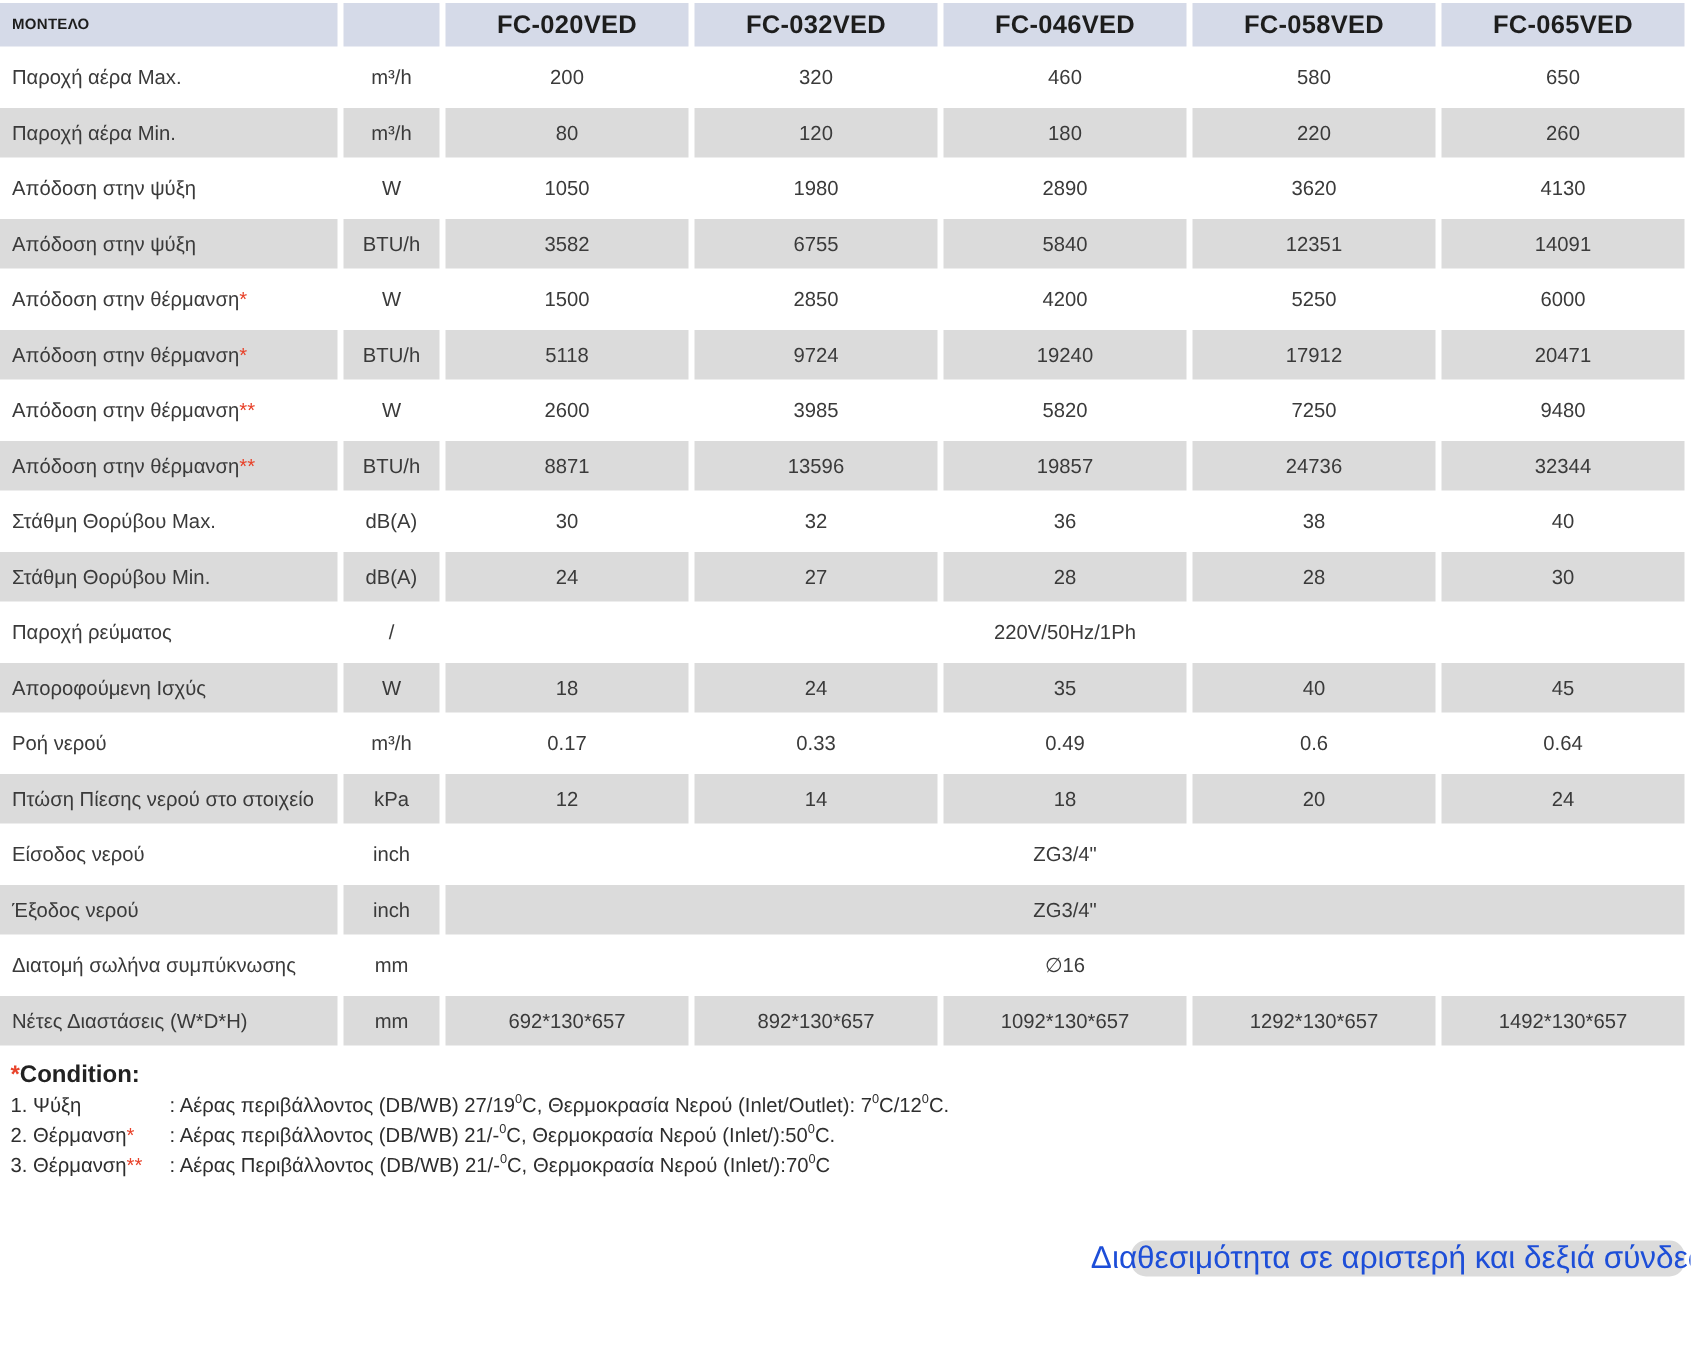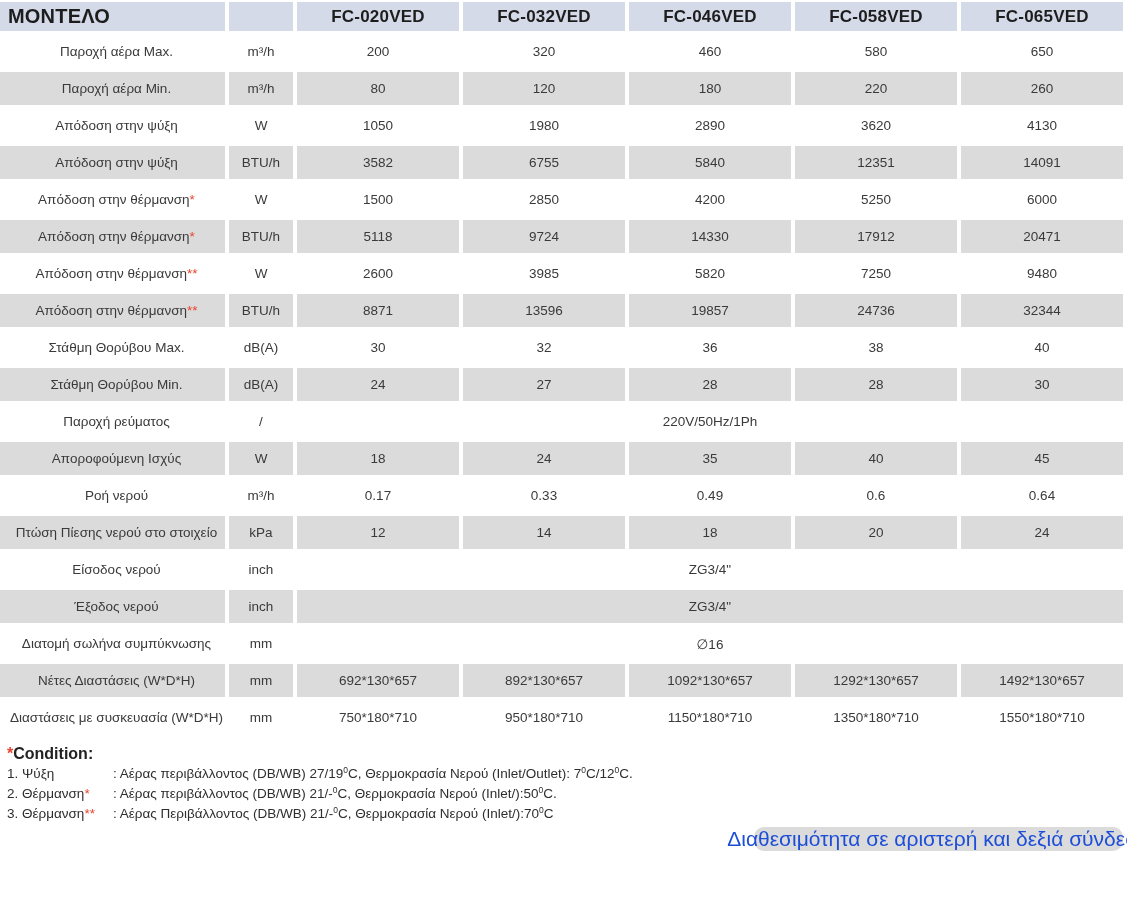--- a/index.html
+++ b/index.html
@@ -18,26 +18,26 @@
     width:1131px;table-layout:fixed;
     margin:-2px 0 0 -4px;
   }
   col.c-label{width:225px;}
   col.c-unit{width:64px;}
   table.spec th{
     background:var(--header-bg,#d5dae8);
     height:29px;font-size:17px;font-weight:bold;color:#1d1d1d;
     text-align:center;padding:0;letter-spacing:.2px;
   }
-  table.spec th.lbl{text-align:left;padding-left:8px;font-size:20px;}
+  table.spec th.lbl{text-align:left;padding-left:8px;font-size:10px;}
   table.spec td{
     height:33px;padding:0;font-size:13.5px;text-align:center;
     background:#ffffff;color:#3a3a3a;white-space:nowrap;overflow:hidden;
   }
-  table.spec td.lbl{text-align:center;padding-left:8px;}
+  table.spec td.lbl{text-align:left;padding-left:8px;}
   table.spec tr:nth-child(even) td{background:var(--row-alt-bg,#dbdbdb);}
 
   
   .notes{margin:7px 0 0 7px;color:#2e2e2e;}
   .notes .heading{font-size:16px;font-weight:bold;color:#222;height:19px;}
   .note-line{font-size:13.5px;line-height:20px;white-space:nowrap;}
   .note-line .prefix{display:inline-block;width:106px;}
   sup{font-size:8.5px;line-height:0;}
 
   
@@ -118,21 +118,21 @@
           <td class="val">2850</td>
           <td class="val">4200</td>
           <td class="val">5250</td>
           <td class="val">6000</td>
         </tr>
         <tr>
           <td class="lbl">Απόδοση στην θέρμανση<span class="red">*</span></td>
           <td class="unit">BTU/h</td>
           <td class="val">5118</td>
           <td class="val">9724</td>
-          <td class="val">14330</td>
+          <td class="val">19240</td>
           <td class="val">17912</td>
           <td class="val">20471</td>
         </tr>
         <tr>
           <td class="lbl">Απόδοση στην θέρμανση<span class="red">**</span></td>
           <td class="unit">W</td>
           <td class="val">2600</td>
           <td class="val">3985</td>
           <td class="val">5820</td>
           <td class="val">7250</td>
@@ -213,29 +213,20 @@
           <td class="val" colspan="5">∅16</td>
         </tr>
         <tr>
           <td class="lbl">Νέτες Διαστάσεις  (W*D*H)</td>
           <td class="unit">mm</td>
           <td class="val">692*130*657</td>
           <td class="val">892*130*657</td>
           <td class="val">1092*130*657</td>
           <td class="val">1292*130*657</td>
           <td class="val">1492*130*657</td>
-        </tr>
-        <tr>
-          <td class="lbl">Διαστάσεις με συσκευασία (W*D*H)</td>
-          <td class="unit">mm</td>
-          <td class="val">750*180*710</td>
-          <td class="val">950*180*710</td>
-          <td class="val">1150*180*710</td>
-          <td class="val">1350*180*710</td>
-          <td class="val">1550*180*710</td>
         </tr>
       </tbody>
   </table>
 
   <div class="notes">
     <div class="heading" id="notes-heading"><span class="red b">*</span><span class="b">Condition:</span></div>
     <div id="notes-lines">
         <div class="note-line"><span class="prefix"><span>1. Ψύξη</span></span><span>: Αέρας περιβάλλοντος (DB/WB) 27/19</span><sup>0</sup><span>C, Θερμοκρασία Νερού (Inlet/Outlet): 7</span><sup>0</sup><span>C/12</span><sup>0</sup><span>C.</span></div>
         <div class="note-line"><span class="prefix"><span>2. Θέρμανση</span><span class="red">*</span></span><span>: Αέρας περιβάλλοντος (DB/WB) 21/-</span><sup>0</sup><span>C, Θερμοκρασία Νερού (Inlet/):50</span><sup>0</sup><span>C.</span></div>
         <div class="note-line"><span class="prefix"><span>3. Θέρμανση</span><span class="red">**</span></span><span>: Αέρας Περιβάλλοντος (DB/WB) 21/-</span><sup>0</sup><span>C, Θερμοκρασία Νερού (Inlet/):70</span><sup>0</sup><span>C</span></div>

